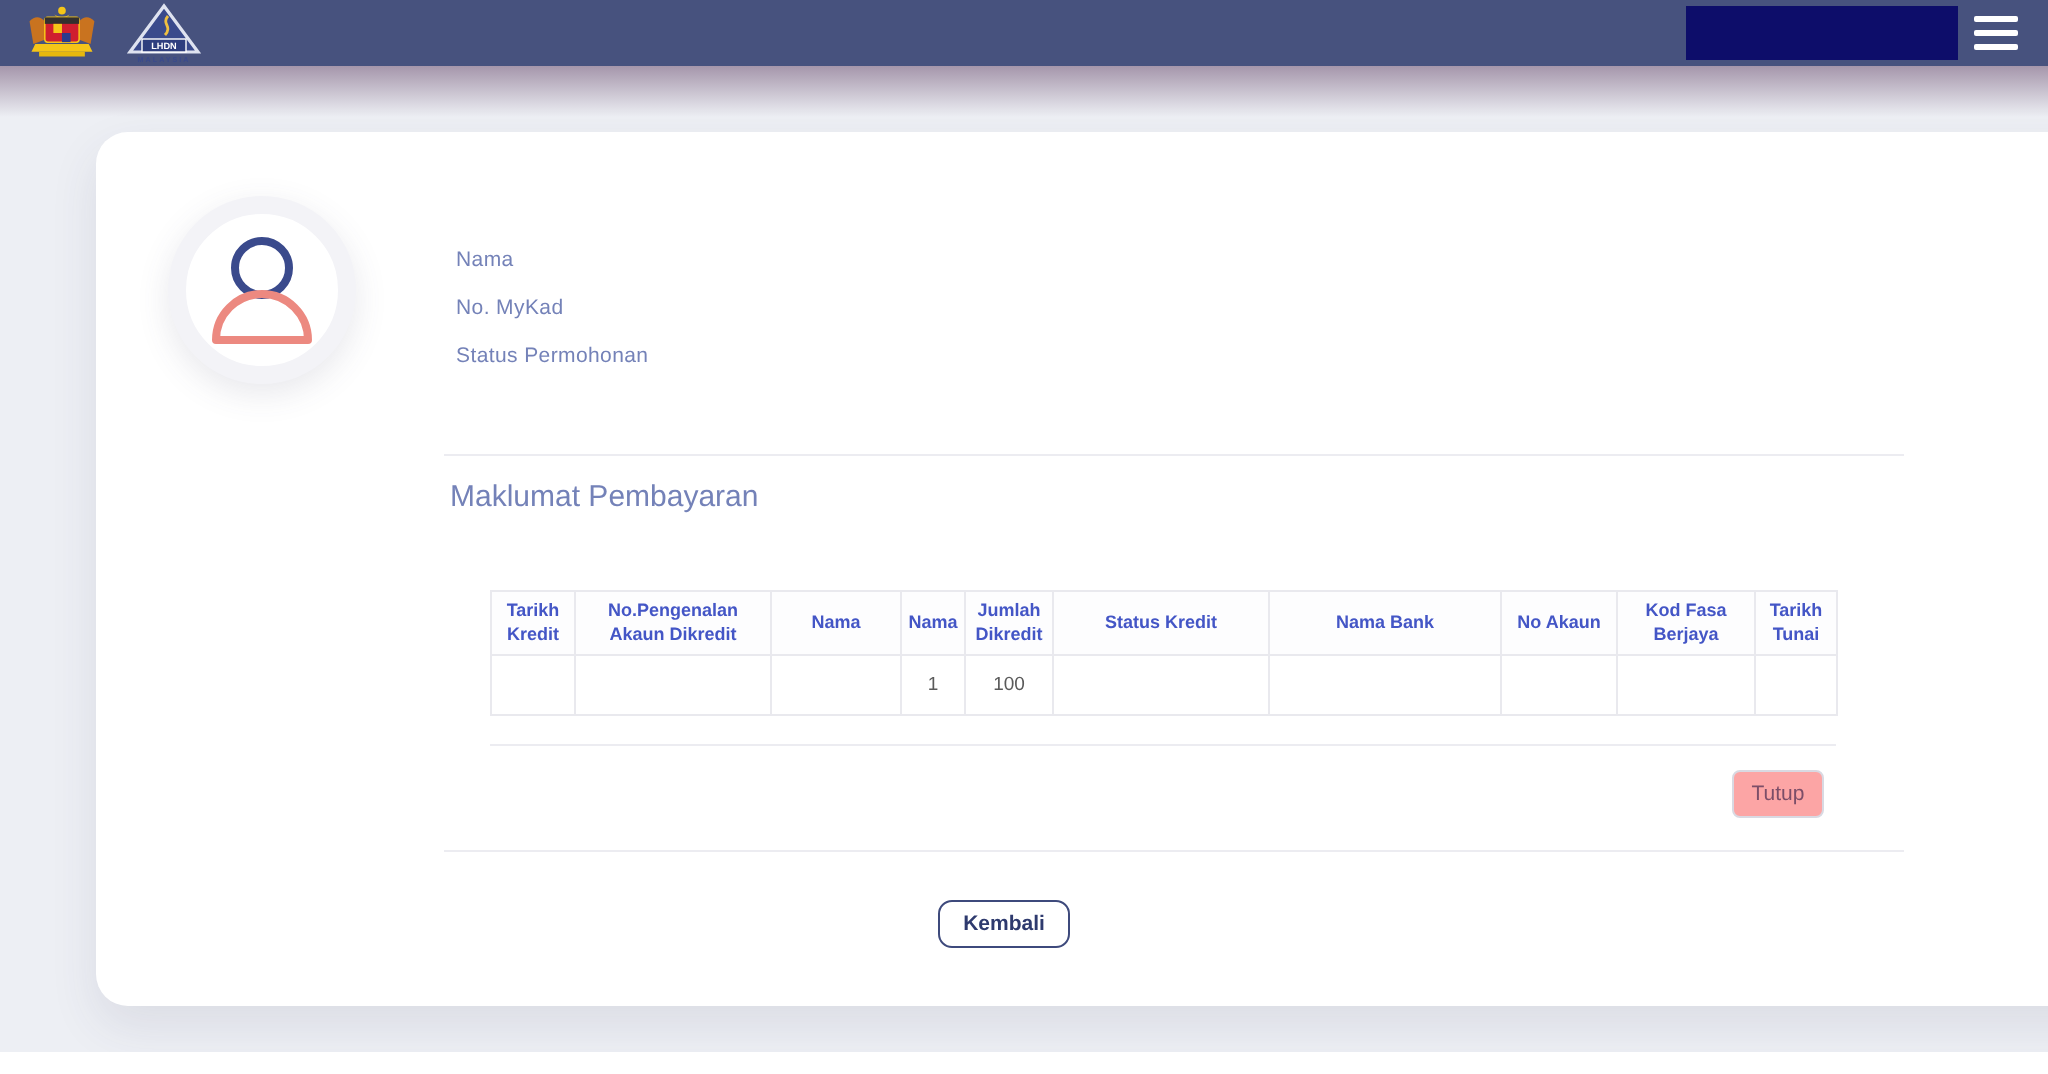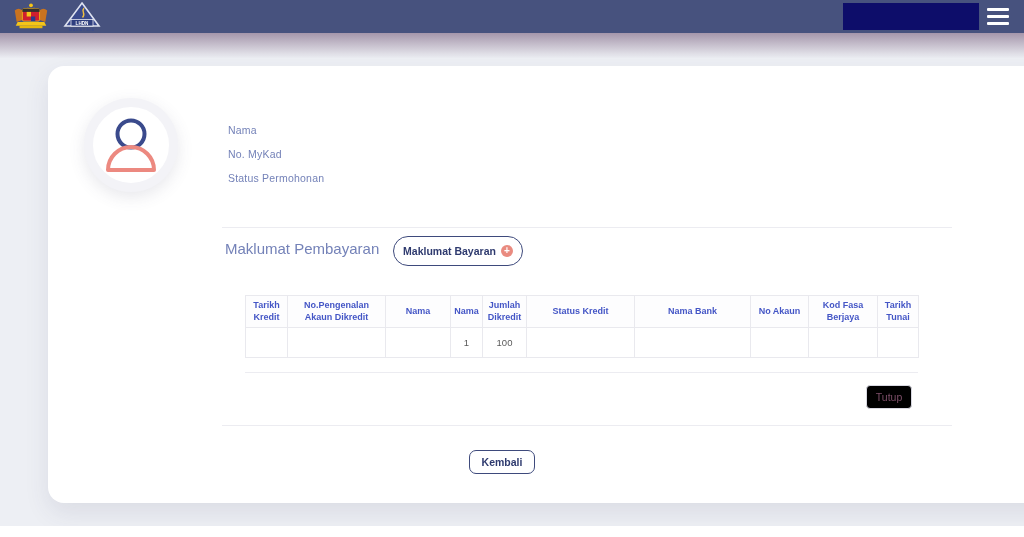--- a/index.html
+++ b/index.html
@@ -36,21 +36,21 @@
   .section-label{position:absolute;left:177px;top:174px;font-size:15px;color:#7482b8}
 
   .pill-btn{position:absolute;display:flex;align-items:center;justify-content:center;gap:5px;background:#fff;border:1.6px solid #3e4a7c;border-radius:15px;color:#2e3a6e;font-weight:bold;font-size:10.5px;cursor:pointer;font-family:"Liberation Sans",sans-serif}
   .btn-bayaran{left:345px;top:170px;width:130px;height:30px}
   .plus-ico{display:inline-block;width:12px;height:12px;border-radius:50%;background:#e98b80;color:#fff;font-size:10px;line-height:12px;text-align:center;font-weight:bold}
 
   .pay-table{position:absolute;left:197px;top:229px;width:673px;border-collapse:collapse;table-layout:fixed}
   .pay-table th{border:1px solid #e9e9ee;font-size:9px;color:#4456c6;font-weight:bold;padding:4px 2px;line-height:1.3;background:#fdfdfe;text-align:center}
   .pay-table td{border:1px solid #e9e9ee;font-size:9.5px;color:#5a5a5a;text-align:center;height:30px;background:#fff}
 
-  .btn-tutup{position:absolute;left:818px;top:319px;width:46px;height:24px;background:#000000;border:1px solid #d9d9e2;border-radius:4px;color:#7c4e68;font-size:10.5px;cursor:pointer;font-family:"Liberation Sans",sans-serif}
+  .btn-tutup{position:absolute;left:818px;top:319px;width:46px;height:24px;background:#fca5a5;border:1px solid #d9d9e2;border-radius:4px;color:#7c4e68;font-size:10.5px;cursor:pointer;font-family:"Liberation Sans",sans-serif}
 
   .btn-kembali{left:421px;top:384px;width:66px;height:24px;border-radius:7px;border-width:1.5px}
 
   .bottom-strip{position:absolute;left:0;top:526px;width:1024px;height:11px;background:#fff}
 </style>
 </head>
 <body>
 
 <div class="page-bg"></div>
 <div class="header-fade"></div>
@@ -97,24 +97,20 @@
   </span>
 
   <span class="profile-label pl-0">Nama</span>
   <span class="profile-label pl-1">No. MyKad</span>
   <span class="profile-label pl-2">Status Permohonan</span>
 
   <div class="divider div-1"></div>
 
   <span class="section-label">Maklumat Pembayaran</span>
 
-  <button class="pill-btn btn-bayaran">
-    <span>Maklumat Bayaran</span>
-    <span class="plus-ico">+</span>
-  </button>
 
   <table class="pay-table">
     <colgroup>
       <col style="width:42px">
         <col style="width:98px">
         <col style="width:65px">
         <col style="width:32px">
         <col style="width:44px">
       <col style="width:108px">
         <col style="width:116px">

